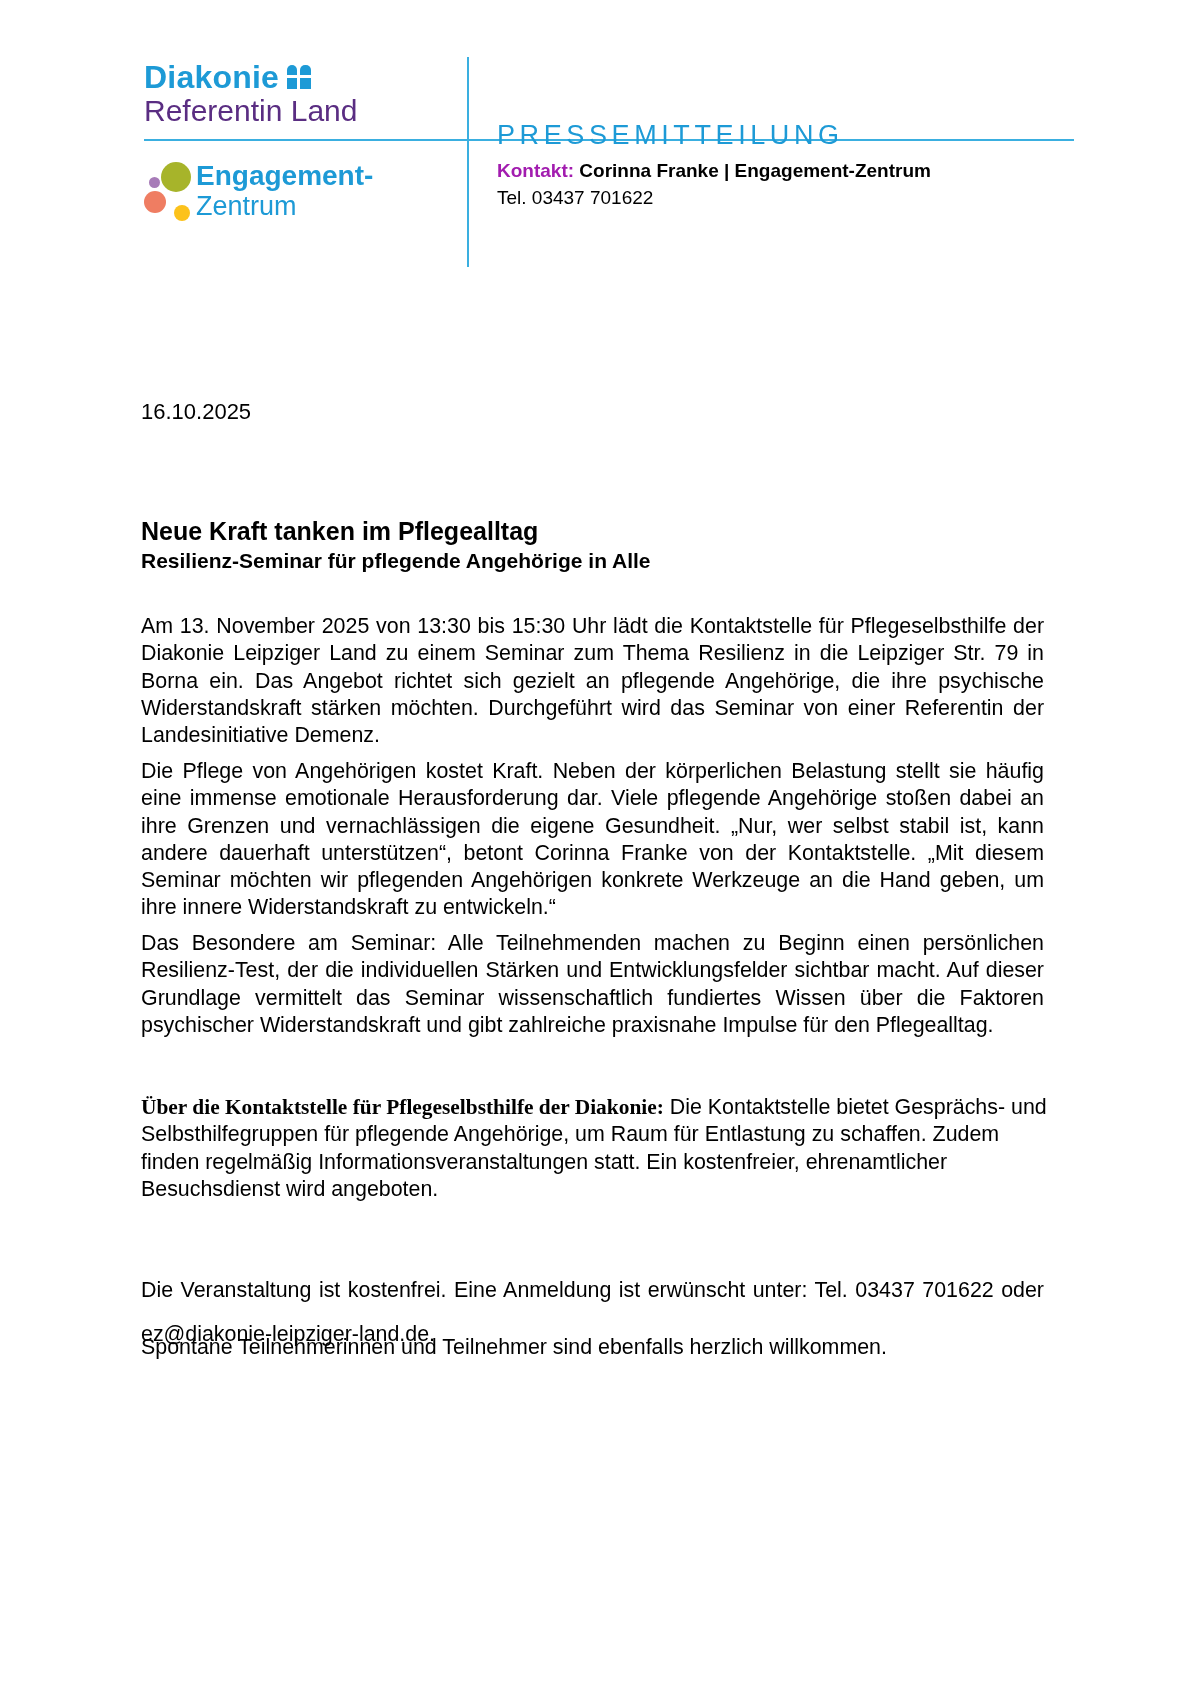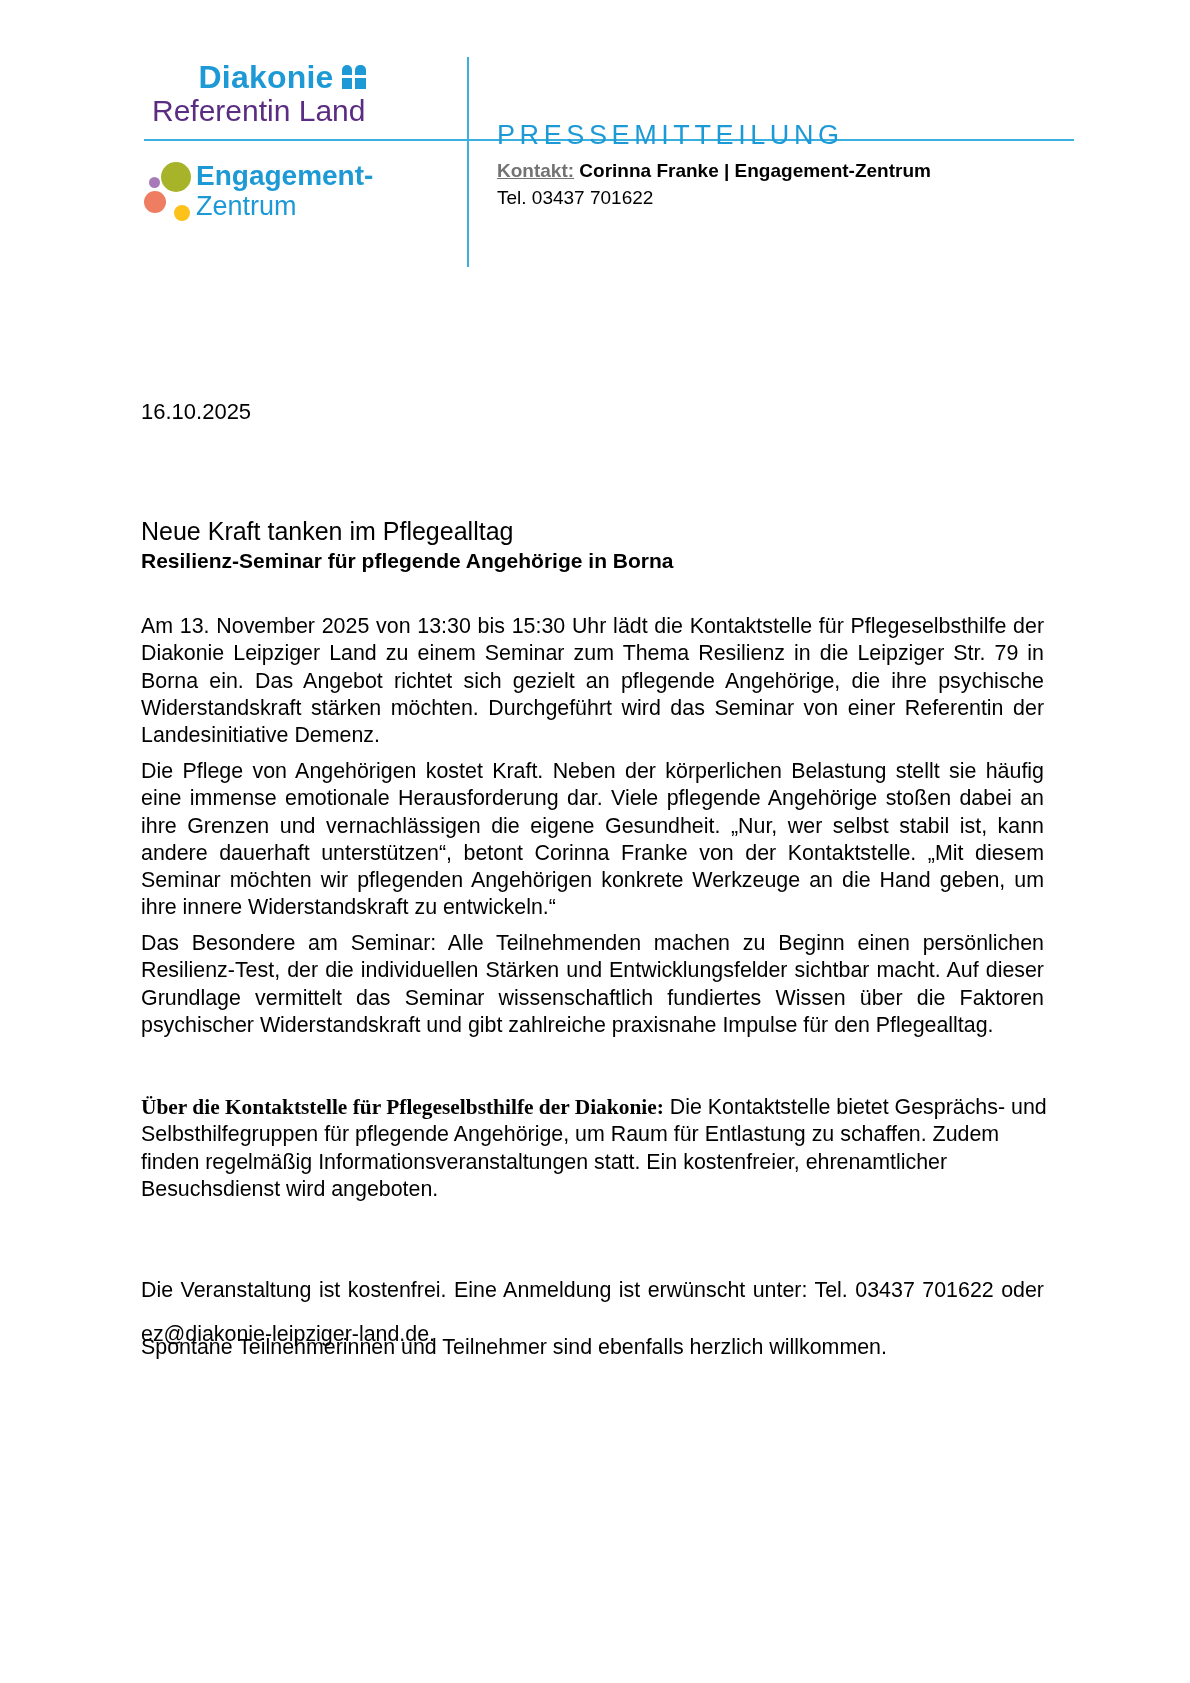--- a/index.html
+++ b/index.html
@@ -7,21 +7,21 @@
       width: 1190px; height: 1683px; position: relative; overflow: hidden;
       font-family: "Liberation Sans", sans-serif; color: #000;
     }
     .abs { position: absolute; }
 
     
     .vline { left: 467px; top: 57px; width: 2px; height: 210px; background: #3aafe0; }
     .hline { left: 144px; top: 139px; width: 930px; height: 2px; background: #3aafe0; }
 
     
-    .logo-diakonie { left: 152px; top: 60px; text-align: right; }
+    .logo-diakonie { left: 144px; top: 60px; }
     .diakonie-word {
       font-family: "Liberation Sans", sans-serif; font-weight: 900; font-size: 32px;
       color: #1d9ad6; letter-spacing: 0.2px; line-height: 34px; display: inline-block;
     }
     .crest {
       display: inline-block; width: 24px; height: 24px; margin-left: 8px; vertical-align: -1px;
       position: relative;
     }
     .crest i { position: absolute; background: #1d9ad6; display: block; }
     .crest .q1 { left: 0; top: 0; width: 10px; height: 10px; border-radius: 5px 5px 0 0; }
@@ -48,29 +48,29 @@
     }
 
     
     .press-title {
       left: 497px; top: 80px; font-size: 27px; color: #1d9ad6; letter-spacing: 4.6px;
       font-family: "Liberation Sans", sans-serif; font-weight: normal; margin-top: 40px;
     }
 
     
     .contact { left: 497px; top: 158px; font-size: 19px; line-height: 26.5px; }
-    .contact .label { color: #737373; font-weight: bold; text-decoration: underline; }
+    .contact .label { color: #a21caf; font-weight: bold; }
     .contact .name { font-weight: bold; color: #000; }
     .contact div { white-space: nowrap; }
 
     
     .date { left: 141px; top: 399px; font-size: 22px; }
 
     
-    .headline { left: 141px; top: 517px; font-size: 25px; font-weight: normal; line-height: 29px; }
+    .headline { left: 141px; top: 517px; font-size: 25px; font-weight: bold; line-height: 29px; }
     .subline { left: 141px; top: 548px; font-size: 21px; font-weight: bold; line-height: 25px; }
 
     
     .body-block {
       left: 141px; width: 903px; font-size: 21.4px; line-height: 27.3px; text-align: justify;
       text-align-last: left;
     }
     .p1 { top: 613px; }
     .p2 { top: 758px; }
     .p3 { top: 930px; }
@@ -105,21 +105,21 @@
   <div>
     <span class="label">Kontakt:</span>
     <span class="name">Corinna Franke | Engagement-Zentrum</span>
   </div>
   <div>Tel. 03437 701622</div>
 </div>
 
 <div class="abs date">16.10.2025</div>
 
 <div class="abs headline">Neue Kraft tanken im Pflegealltag</div>
-<div class="abs subline">Resilienz-Seminar für pflegende Angehörige in Borna</div>
+<div class="abs subline">Resilienz-Seminar für pflegende Angehörige in Alle</div>
 
 <div class="abs body-block p1">Am 13. November 2025 von 13:30 bis 15:30 Uhr lädt die Kontaktstelle für Pflegeselbsthilfe der Diakonie Leipziger Land zu einem Seminar zum Thema Resilienz in die Leipziger Str. 79 in Borna ein. Das Angebot richtet sich gezielt an pflegende Angehörige, die ihre psychische Widerstandskraft stärken möchten. Durchgeführt wird das Seminar von einer Referentin der Landesinitiative Demenz.</div>
 <div class="abs body-block p2">Die Pflege von Angehörigen kostet Kraft. Neben der körperlichen Belastung stellt sie häufig eine immense emotionale Herausforderung dar. Viele pflegende Angehörige stoßen dabei an ihre Grenzen und vernachlässigen die eigene Gesundheit. „Nur, wer selbst stabil ist, kann andere dauerhaft unterstützen“, betont Corinna Franke von der Kontaktstelle. „Mit diesem Seminar möchten wir pflegenden Angehörigen konkrete Werkzeuge an die Hand geben, um ihre innere Widerstandskraft zu entwickeln.“</div>
 <div class="abs body-block p3">Das Besondere am Seminar: Alle Teilnehmenden machen zu Beginn einen persönlichen Resilienz-Test, der die individuellen Stärken und Entwicklungsfelder sichtbar macht. Auf dieser Grundlage vermittelt das Seminar wissenschaftlich fundiertes Wissen über die Faktoren psychischer Widerstandskraft und gibt zahlreiche praxisnahe Impulse für den Pflegealltag.</div>
 
 <div class="abs body-block p4"><span class="bold">Über die Kontaktstelle für Pflegeselbsthilfe der Diakonie:</span><span> Die Kontaktstelle bietet Gesprächs- und Selbsthilfegruppen für pflegende Angehörige, um Raum für Entlastung zu schaffen. Zudem finden regelmäßig Informationsveranstaltungen statt. Ein kostenfreier, ehrenamtlicher Besuchsdienst wird angeboten.</span></div>
 
 <div class="abs body-block p5">Die Veranstaltung ist kostenfrei. Eine Anmeldung ist erwünscht unter: Tel. 03437 701622 oder ez@diakonie-leipziger-land.de.</div>
 <div class="abs body-block p6">Spontane Teilnehmerinnen und Teilnehmer sind ebenfalls herzlich willkommen.</div>
 

